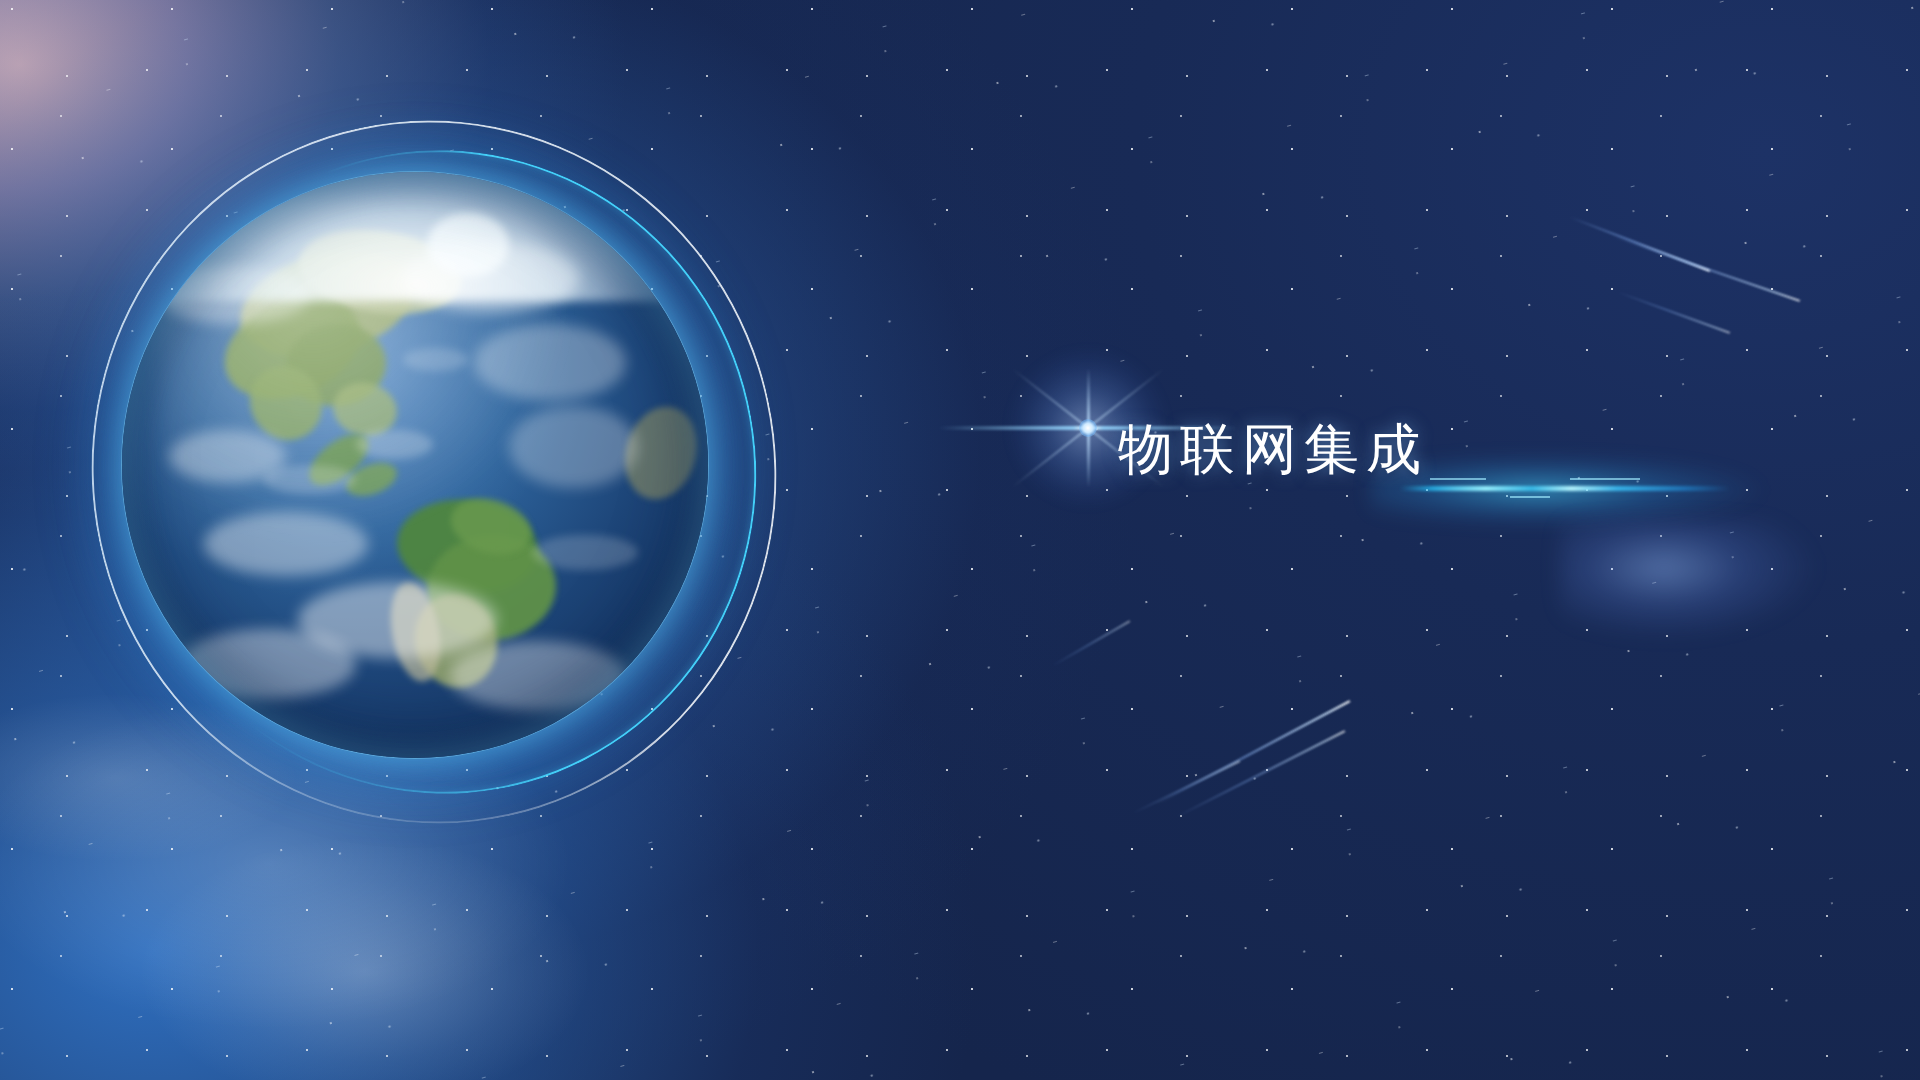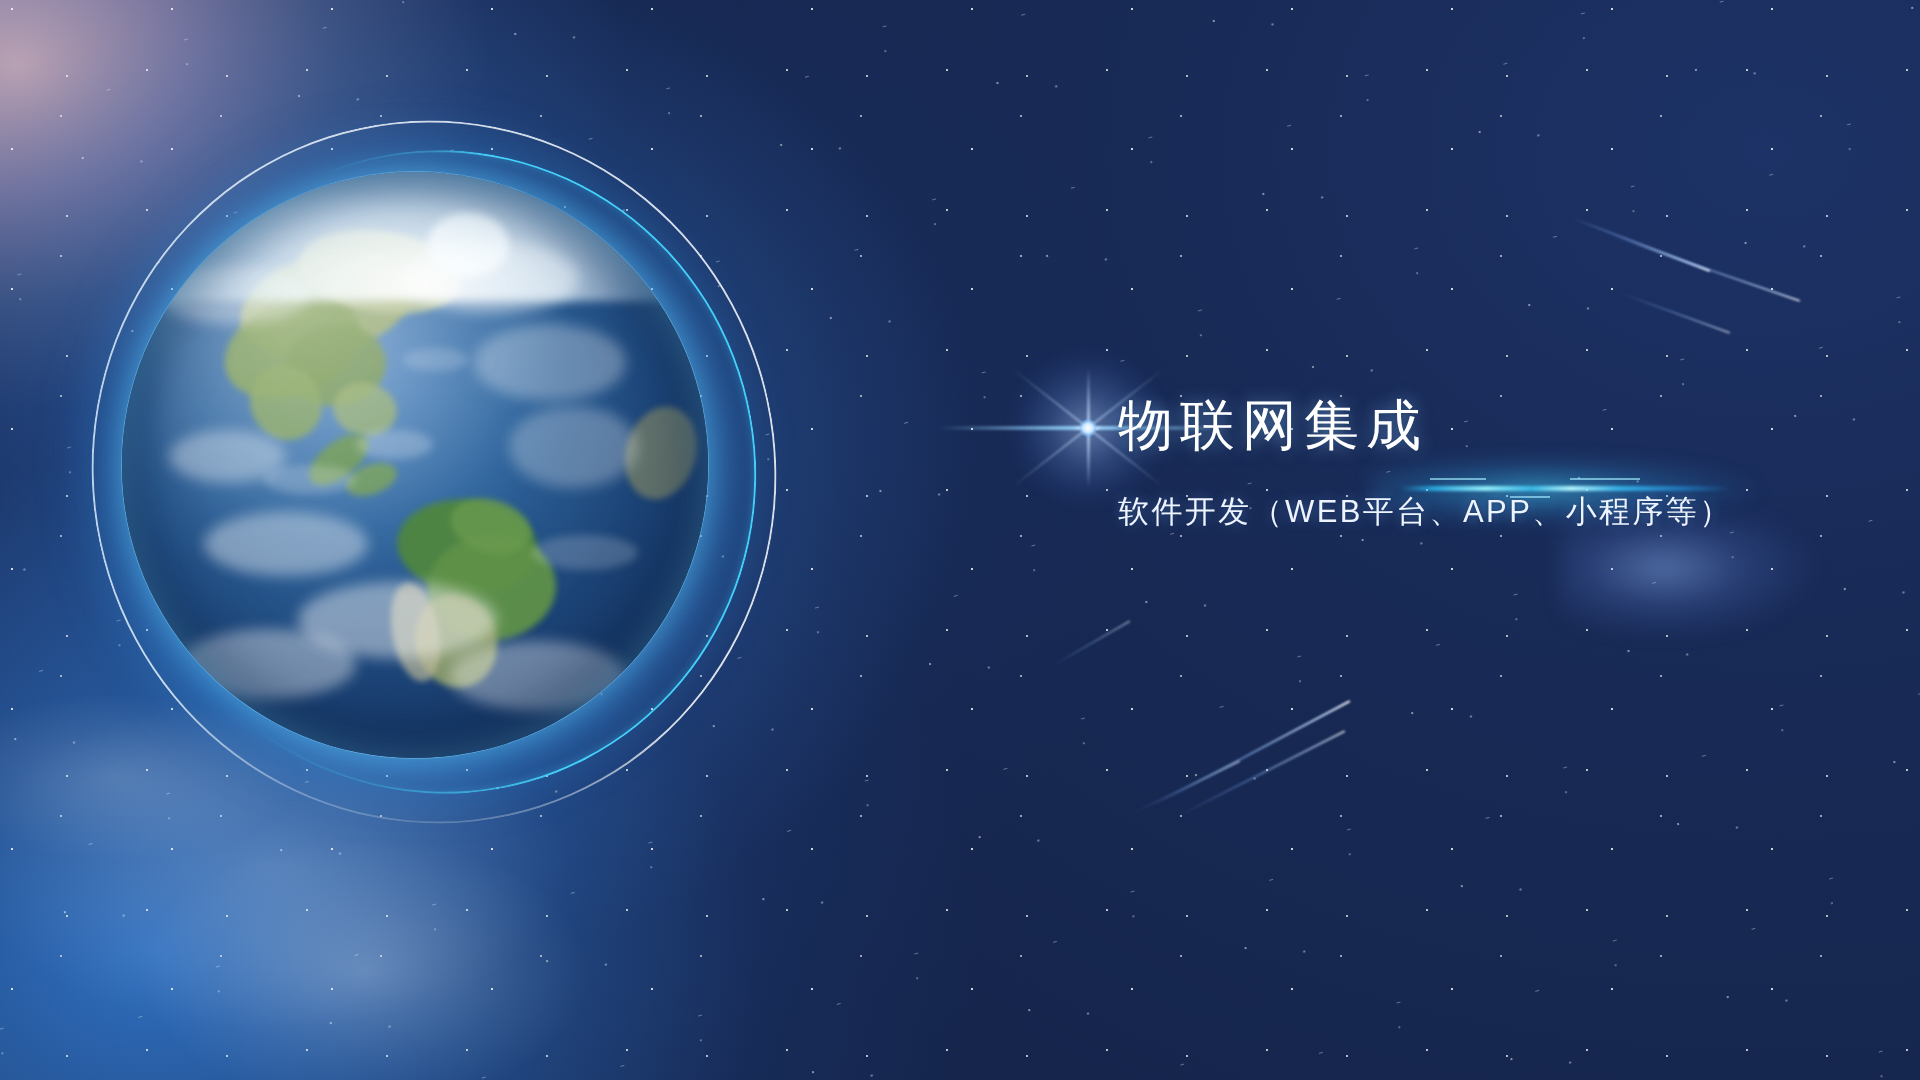--- a/index.html
+++ b/index.html
@@ -183,21 +183,21 @@
   #streak .tick{position:absolute;top:6px;height:2px;background:rgba(160,235,255,.65);filter:blur(.6px);}
 
   #streak2{position:absolute;left:1560px;top:520px;width:260px;height:120px;
     background:radial-gradient(ellipse at 40% 40%, rgba(150,190,255,.45) 0%, rgba(110,150,245,.18) 35%, rgba(70,110,220,0) 70%);filter:blur(10px);}
 
   .meteor{position:absolute;height:2px;border-radius:2px;
     background:linear-gradient(90deg, rgba(110,160,255,0) 0%, rgba(140,185,255,.55) 45%, rgba(205,230,255,.95) 88%, rgba(255,255,255,1) 100%);
     filter:blur(.8px);transform-origin:100% 50%;}
 
   
-  #copy{position:absolute;left:1118px;top:396px;width:760px;}
+  #copy{position:absolute;left:1118px;top:420px;width:760px;}
   #title{
     font-size:55px;line-height:1.06;letter-spacing:7px;color:#ffffff;font-weight:400;
     text-shadow:0 0 16px rgba(140,200,255,.55), 0 2px 6px rgba(0,20,60,.55);
     white-space:nowrap;
   }
   .sub{
     font-size:31px;line-height:1.0;letter-spacing:2.4px;color:#eef4ff;font-weight:400;
     text-shadow:0 0 12px rgba(120,180,255,.45), 0 1px 4px rgba(0,20,60,.5);
     white-space:nowrap;
   }
@@ -285,16 +285,15 @@
     <div class="bloom"></div>
     <div class="beam"></div>
     <div class="tick" style="left:30px;width:56px;"></div>
     <div class="tick" style="left:110px;width:40px;top:24px;"></div>
     <div class="tick" style="left:170px;width:70px;"></div>
   </div>
   <div id="streak2"></div>
 
   <div id="copy">
     <div id="title">物联网集成</div>
-    <div class="sub" id="sub1">软件开发（WEB平台、APP、小程序等）</div>
   </div>
 
 </div>
 
 </body></html>

